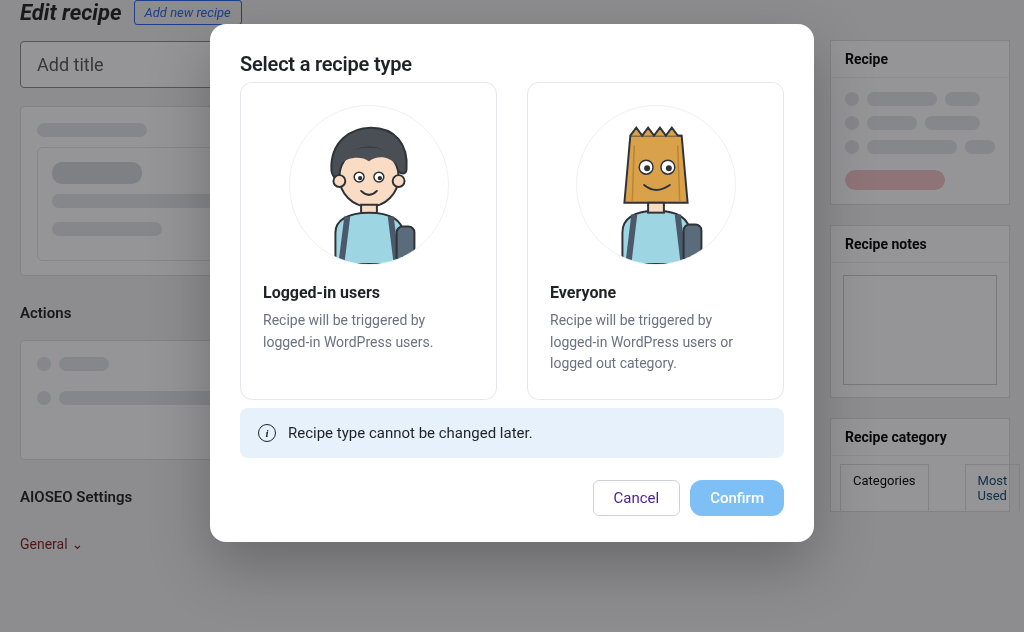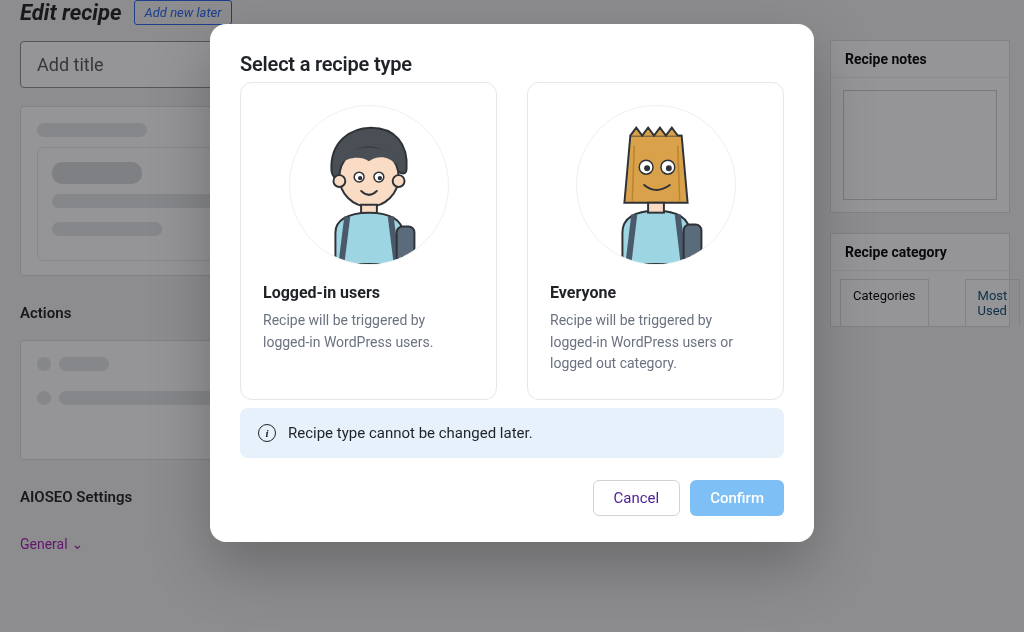--- a/index.html
+++ b/index.html
@@ -121,21 +121,21 @@
       font-size: 13px;
     }
     .bg-tab {
       padding: 8px 12px;
       border: 1px solid #ddd;
       border-bottom: none;
       margin-left: -1px;
     }
     .bg-tab.blue { color: #0c4a6e; }
     .bg-general-link {
-      color: #a21caf;
+      color: #7f1d1d;
       font-size: 14px;
       margin-top: 16px;
       display: inline-flex;
       align-items: flex-start;
       gap: 4px;
     }
 
     
     .dim-overlay {
       position: absolute;
@@ -238,30 +238,31 @@
     }
     .btn-cancel {
       background: #fff;
       color: #4c1d95;
       border: 1px solid #cfd3d8;
     }
     .btn-confirm {
       background: #7ec0f5;
       color: #fff;
       font-weight: 500;
+      border-radius: 12px;
     }
   </style>
 </head>
 <body>
 
 <div class="bg-page">
   <div class="bg-left">
     <div class="bg-header">
       <div class="bg-title">Edit recipe</div>
-      <div class="bg-add-link">Add new later</div>
+      <div class="bg-add-link">Add new recipe</div>
     </div>
     <div class="bg-title-input">Add title</div>
 
     <div class="bg-box" style="height:170px;">
       <div class="bg-skel" style="width:110px;"></div>
       <div class="bg-inner-box">
         <div class="bg-skel" style="width:90px;height:22px;background:#d6d9dd;"></div>
         <div class="bg-skel" style="width:180px;"></div>
         <div class="bg-skel" style="width:110px;margin-top:14px;"></div>
       </div>
@@ -281,20 +282,41 @@
     </div>
 
     <div class="bg-section-title">AIOSEO Settings</div>
     <div class="bg-general-link">
       <span>General</span>
       <span>⌄</span>
     </div>
   </div>
 
   <div class="bg-right">
+    <div class="bg-panel">
+      <div class="bg-panel-header">Recipe</div>
+      <div style="padding:14px;">
+        <div class="bg-skel-row">
+            <div class="bg-skel-circle"></div>
+            <div class="bg-skel" style="width:70px;margin:0;"></div>
+            <div class="bg-skel" style="width:35px;margin:0;"></div>
+          </div>
+        <div class="bg-skel-row">
+            <div class="bg-skel-circle"></div>
+            <div class="bg-skel" style="width:50px;margin:0;"></div>
+            <div class="bg-skel" style="width:55px;margin:0;"></div>
+          </div>
+        <div class="bg-skel-row">
+            <div class="bg-skel-circle"></div>
+            <div class="bg-skel" style="width:90px;margin:0;"></div>
+            <div class="bg-skel" style="width:30px;margin:0;"></div>
+          </div>
+        <div class="bg-pink-skel"></div>
+      </div>
+    </div>
 
     <div class="bg-panel">
       <div class="bg-panel-header">Recipe notes</div>
       <div class="bg-notes-area"></div>
     </div>
 
     <div class="bg-panel">
       <div class="bg-panel-header">Recipe category</div>
       <div class="bg-tabs" style="padding:8px 10px 0;gap:37px;">
         <div class="bg-tab">Categories</div>

